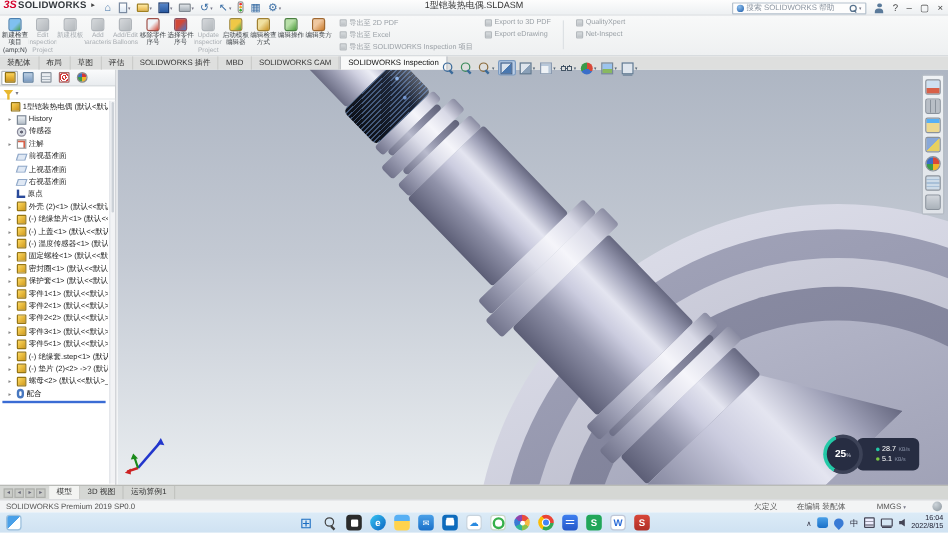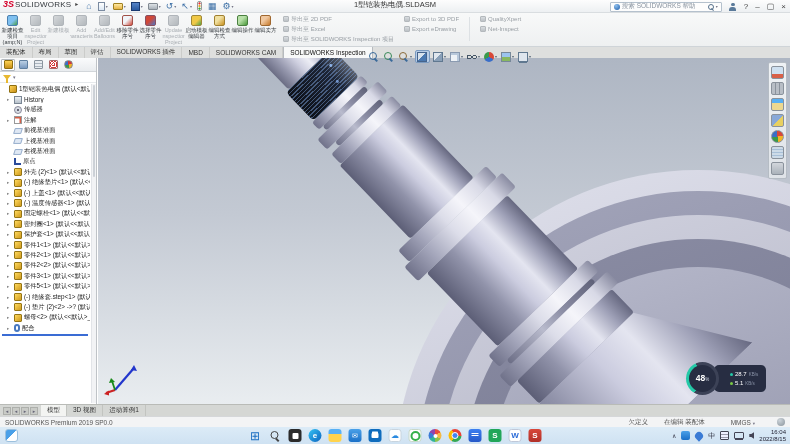--- a/index.html
+++ b/index.html
@@ -2,21 +2,21 @@
 <html><head>
 <meta charset="utf-8">
 <style>
 *{box-sizing:border-box;margin:0;padding:0}
 html,body{width:790px;height:444px;overflow:hidden}
 body{position:relative;font-family:"Liberation Sans",sans-serif;background:#fff;color:#222}
 
 #titlebar{position:absolute;left:0;top:0;right:0;height:13px;background:linear-gradient(#fdfdfd,#edf0f2);border-bottom:1px solid #d9dde0;display:flex;font-size:8px;z-index:50}
 .logo{display:flex;align-items:baseline;gap:1px;padding:0 2px 0 3px}
 .logo-mark{color:#d4002a;font-weight:bold;font-style:italic;font-size:9px;line-height:9px}
-.logo-text{font-weight:normal;font-size:8px;color:#33383d;letter-spacing:.2px}
+.logo-text{font-weight:bold;font-size:8px;color:#33383d;letter-spacing:.2px}
 .flyout{font-size:6px;color:#444;margin:0 4px 0 2px}
 #qabar{display:flex;align-items:center;gap:5px;margin-left:4px}
 .qa-item{display:flex;align-items:center;gap:1px}
 .qa-dd{font-size:4px;color:#778}
 .qa-glyph{font-size:9px;line-height:9px;color:#3a6ea5}
 .qa-shape{display:inline-block}
 .qa-new{width:7px;height:9px;background:linear-gradient(#fff,#dce8f4);border:1px solid #7a8aa0}
 .qa-open{width:10px;height:7px;background:linear-gradient(#ffe9a0,#e6b448);border:1px solid #a08020;border-radius:1px}
 .qa-save{width:9px;height:9px;background:linear-gradient(#5584c8,#2a5aa0);border:1px solid #1a3a70}
 .qa-print{width:10px;height:7px;background:linear-gradient(#dde2e6,#a9b1b9);border:1px solid #828a92;border-radius:1px}
@@ -715,21 +715,21 @@
       <span>28.7</span>
       <span class="net-unit">KB/s</span>
     </div>
   <div class="net-row">
       <span class="dot dot-down"></span>
       <span>5.1</span>
       <span class="net-unit">KB/s</span>
     </div>
 </div>
 <div id="pctbadge">
-  <span class="pct-txt"><span>48</span><span class="pct-unit">%</span></span>
+  <span class="pct-txt"><span>25</span><span class="pct-unit">%</span></span>
 </div>
 
 <div id="modeltabs">
   <div class="nav-cluster">
     <span class="navsq">◂</span>
     <span class="navsq">◂</span>
     <span class="navsq">▸</span>
     <span class="navsq">▸</span>
   </div>
   <div style="display:flex;align-items:stretch">

